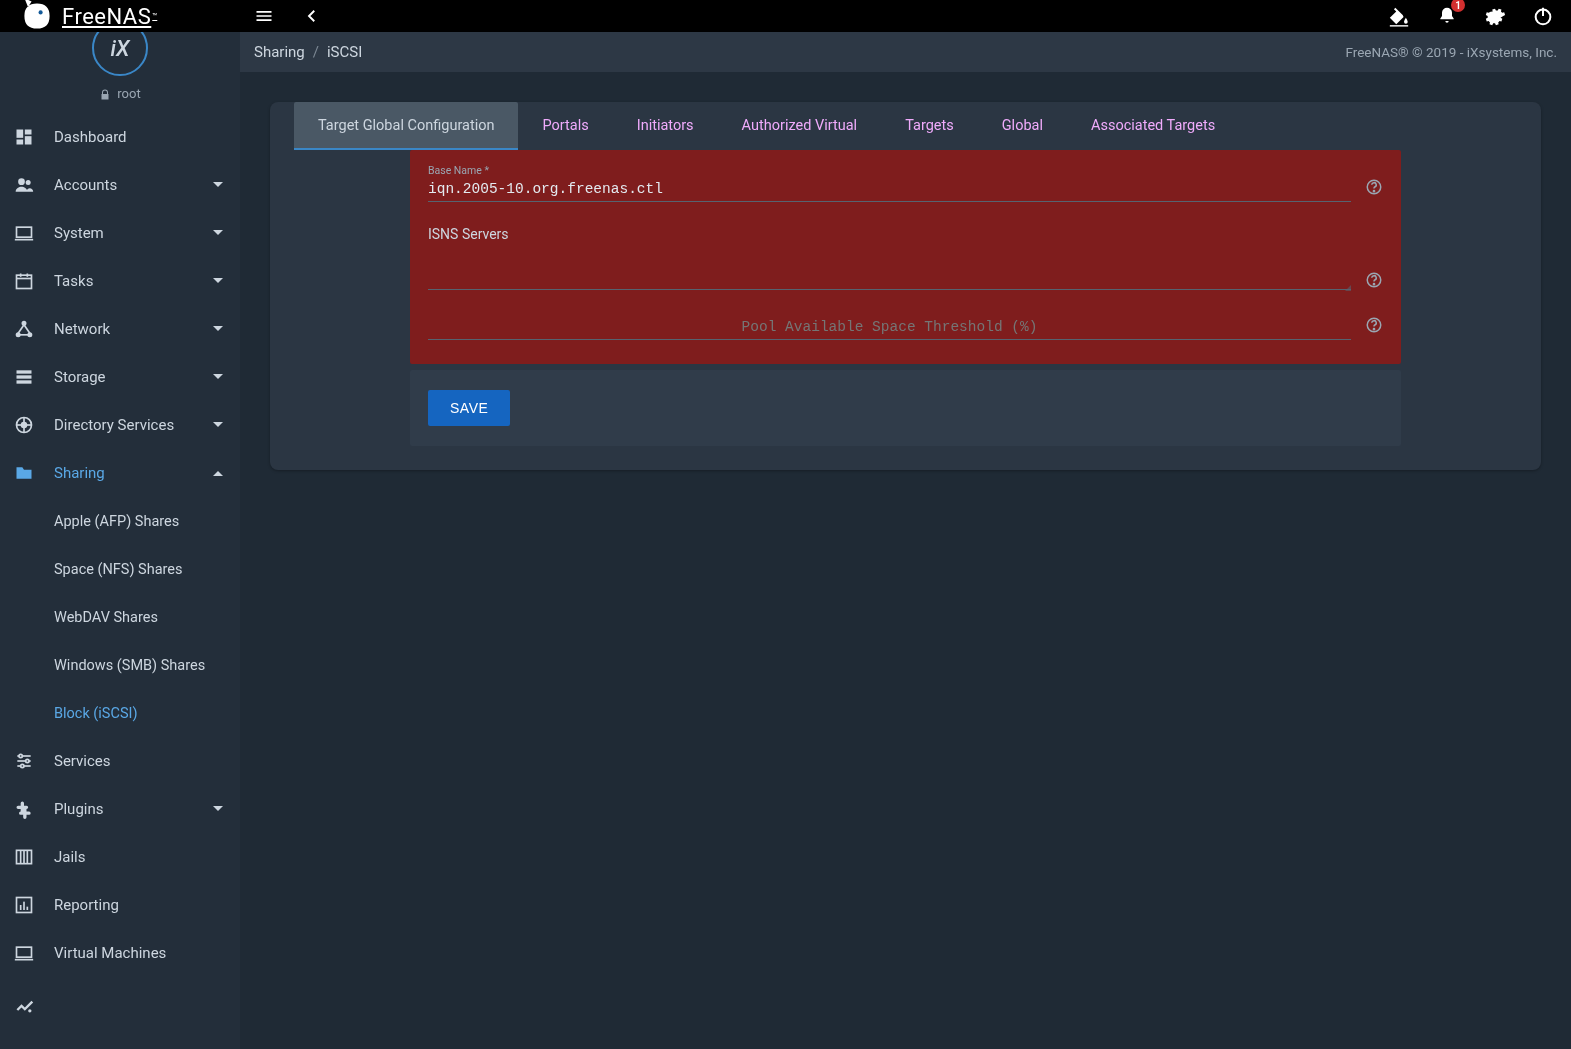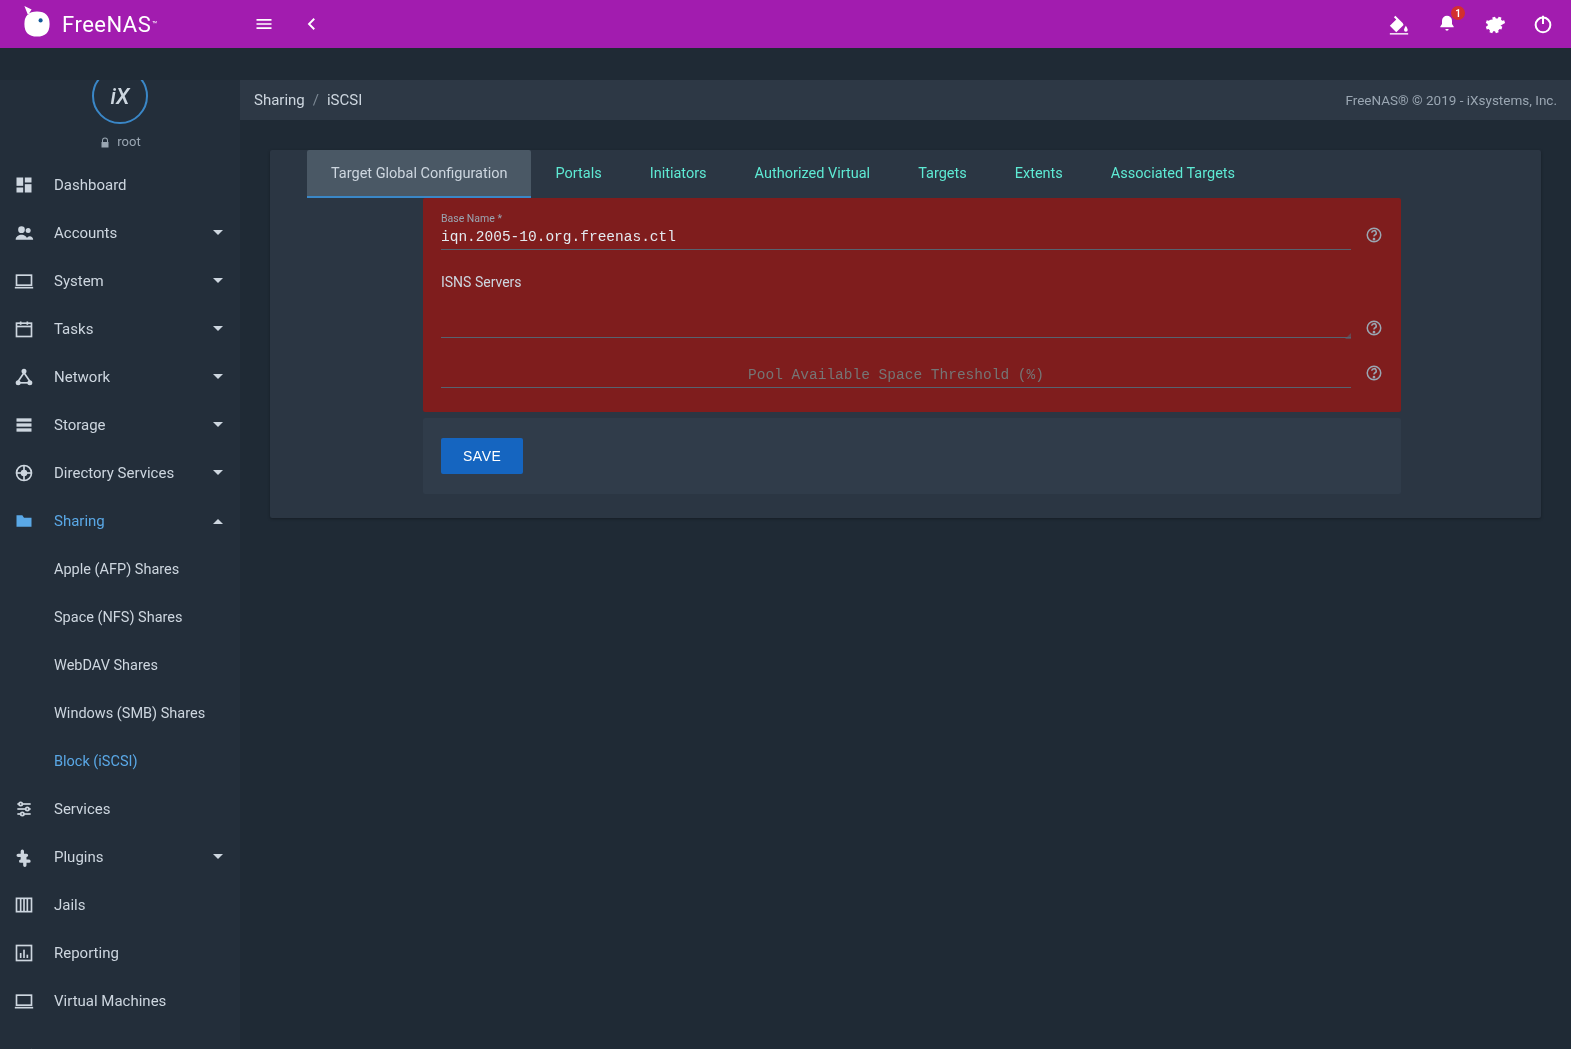--- a/index.html
+++ b/index.html
@@ -8,28 +8,29 @@
   font-family: -apple-system, BlinkMacSystemFont, "Segoe UI", Roboto, Helvetica, Arial, sans-serif;
   background: #1f2a35;
   color: #cdd6df;
   overflow: hidden;
   font-size: 14px;
 }
 .app { display: flex; flex-direction: column; height: 100%; }
 
 
 .topbar {
-  height: 48px;
-  background: #a21caf;
+  height: 32px;
+  background: #000000;
   display: flex;
   align-items: center;
   justify-content: space-between;
   color: #fff;
   position: relative;
   z-index: 10;
+  text-decoration: underline;
 }
 .topbar-left {
   display: flex;
   align-items: center;
 }
 .brand {
   width: 240px;
   display: flex;
   align-items: center;
   padding-left: 18px;
@@ -53,21 +54,21 @@
   color: #fff;
   border-radius: 9px;
   min-width: 14px; height: 14px;
   font-size: 10px;
   display: flex; align-items: center; justify-content: center;
   padding: 0 2px;
   font-weight: 600;
 }
 
 
-.shell { display: flex; flex: 1; min-height: 0; margin-top: 32px; }
+.shell { display: flex; flex: 1; min-height: 0; }
 
 
 .sidebar {
   width: 240px;
   background: #232e3a;
   color: #cdd6df;
   display: flex;
   flex-direction: column;
   overflow-y: auto;
 }
@@ -140,35 +141,34 @@
   font-size: 15px;
 }
 .breadcrumb { display: flex; align-items: center; gap: 8px; }
 .breadcrumb-sep { color: #7c8894; }
 .copyright { color: #9aa6b2; font-size: 13.5px; }
 
 .page-body { padding: 30px; }
 
 .card {
   background: #2b3643;
-  border-radius: 2px;
+  border-radius: 8px;
   box-shadow: 0 1px 3px rgba(0,0,0,0.3);
-  padding-left: 13px;
 }
 .tabs {
   display: flex;
   flex-wrap: wrap;
   padding: 0 24px;
 }
 .tab {
   height: 48px;
   padding: 0 24px;
   display: flex; align-items: center;
   font-size: 14.5px;
-  color: #5eead4;
+  color: #f0abfc;
   cursor: pointer;
   border-bottom: 2px solid transparent;
 }
 .tab.active {
   background: #4a5865;
   color: #cdd6df;
   border-bottom: 2px solid #3a87c7;
   border-radius: 2px 2px 0 0;
 }
 
@@ -516,21 +516,21 @@
       </div>
 
       <div class="page-body">
         <div class="card">
           <div class="tabs">
             <div class="tab active">Target Global Configuration</div>
             <div class="tab">Portals</div>
             <div class="tab">Initiators</div>
             <div class="tab">Authorized Virtual</div>
             <div class="tab">Targets</div>
-            <div class="tab">Extents</div>
+            <div class="tab">Global</div>
             <div class="tab">Associated Targets</div>
           </div>
 
           <div class="form-panel">
             <div class="form-group">
               <label class="floating-label">Base Name *</label>
               <input class="text-input" type="text" value="iqn.2005-10.org.freenas.ctl" style="">
               <span class="help-icon">
                 <svg width="18" height="18" viewBox="0 0 24 24" fill="none" stroke="#9aa6b2" stroke-width="2">
                     <circle cx="12" cy="12" r="9"></circle>

